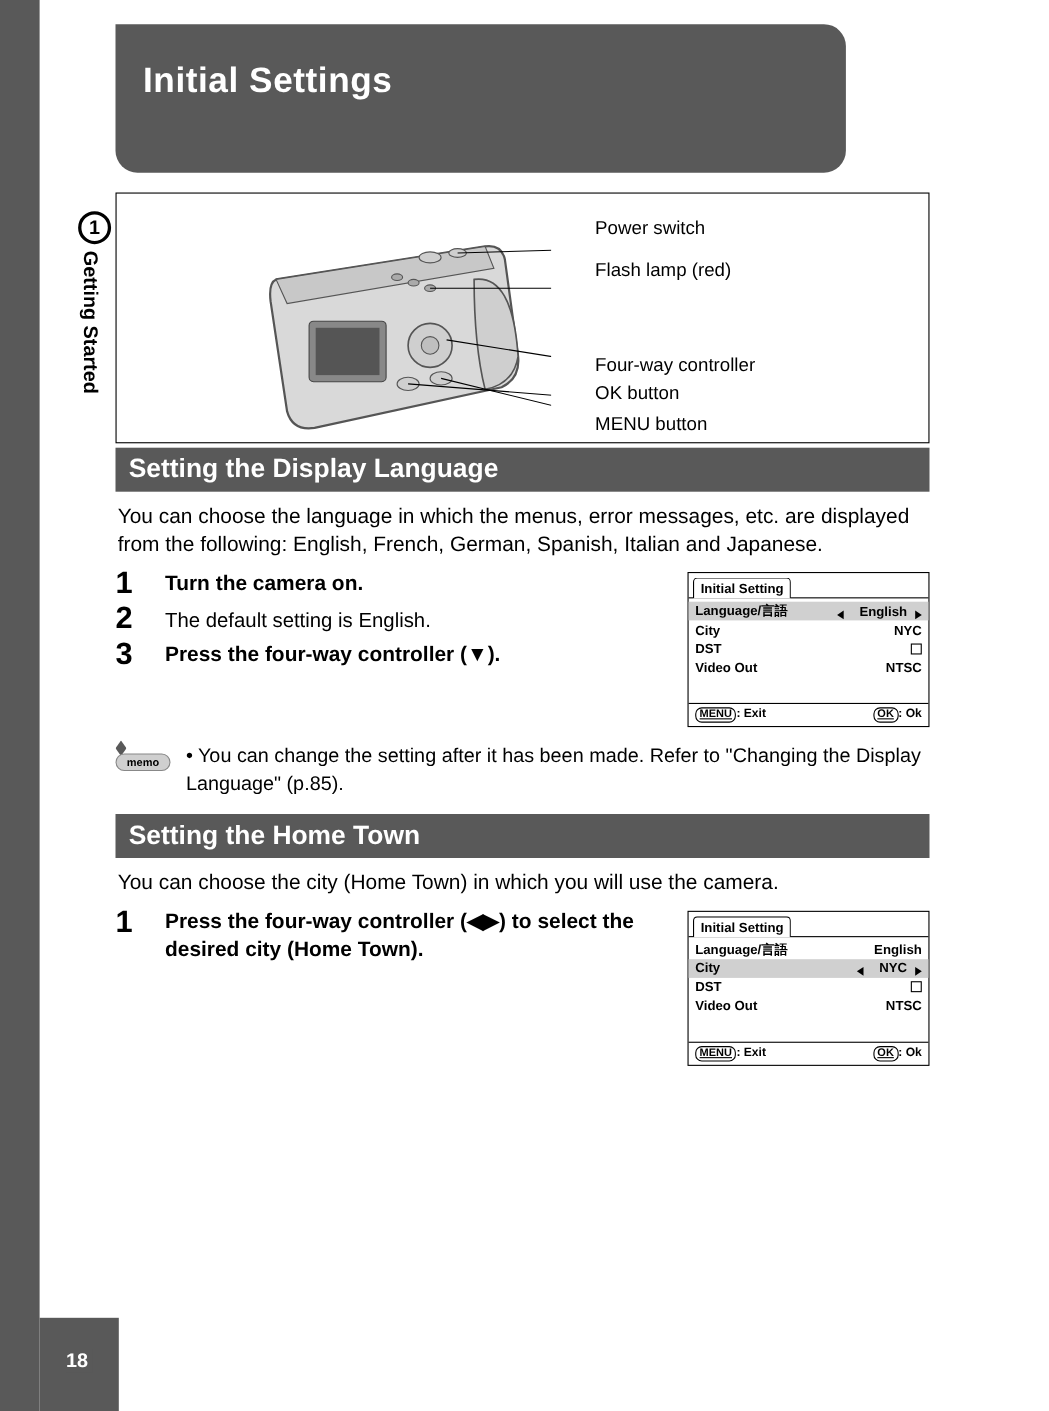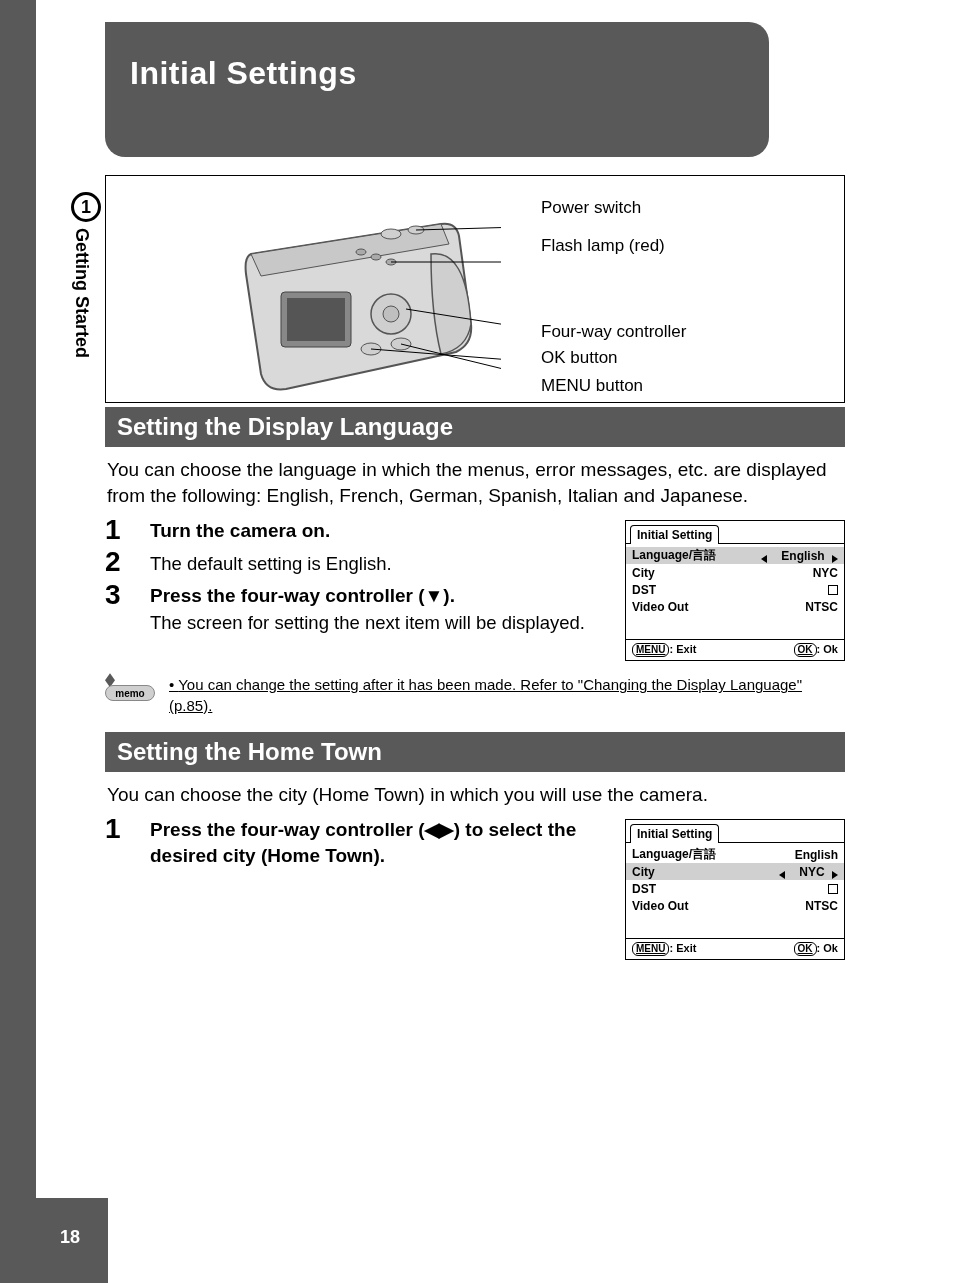--- a/index.html
+++ b/index.html
@@ -131,23 +131,22 @@
     position: absolute; left: 0; right: 0; top: 10px; height: 16px;
     background: #cfcfcf; border: 1px solid #888; border-radius: 8px;
     display: flex; align-items: center; justify-content: center;
     font-size: 10px; font-weight: bold;
   }
   .memo-icon .pin {
     position: absolute; left: 0; top: -2px; width: 10px; height: 14px;
     background: #595959; clip-path: polygon(50% 0,100% 50%,50% 100%,0 50%);
   }
   .memo-text {
-    font-size: 15px;
+    font-size: 18px;
     line-height: 1.35;
-    text-decoration: underline;
   }
   .lcd {
     width: 220px;
     border: 1px solid #000;
     font-family: Arial, sans-serif;
     font-size: 12px;
     margin-top: 6px;
     margin-left: auto;
     flex-shrink: 0;
   }
@@ -286,21 +285,20 @@
       <div class="step-row">
         <div class="step-num">2</div>
         <div class="step-body">
           <div class="step-sub">The default setting is English.</div>
         </div>
       </div>
       <div class="step-row">
         <div class="step-num">3</div>
         <div class="step-body">
           <div class="step-title">Press the four-way controller (▼).</div>
-          <div class="step-sub">The screen for setting the next item will be displayed.</div>
         </div>
       </div>
     </div>
 
     <div class="lcd">
       <div class="lcd-tab">Initial Setting</div>
       <div class="lcd-body">
         <div class="lcd-row hl">
           <span class="l">Language/言語</span>
           <span class="r"><span class="tri-l"></span>&nbsp;&nbsp;&nbsp;<span>English</span>&nbsp;<span class="tri-r"></span></span>

